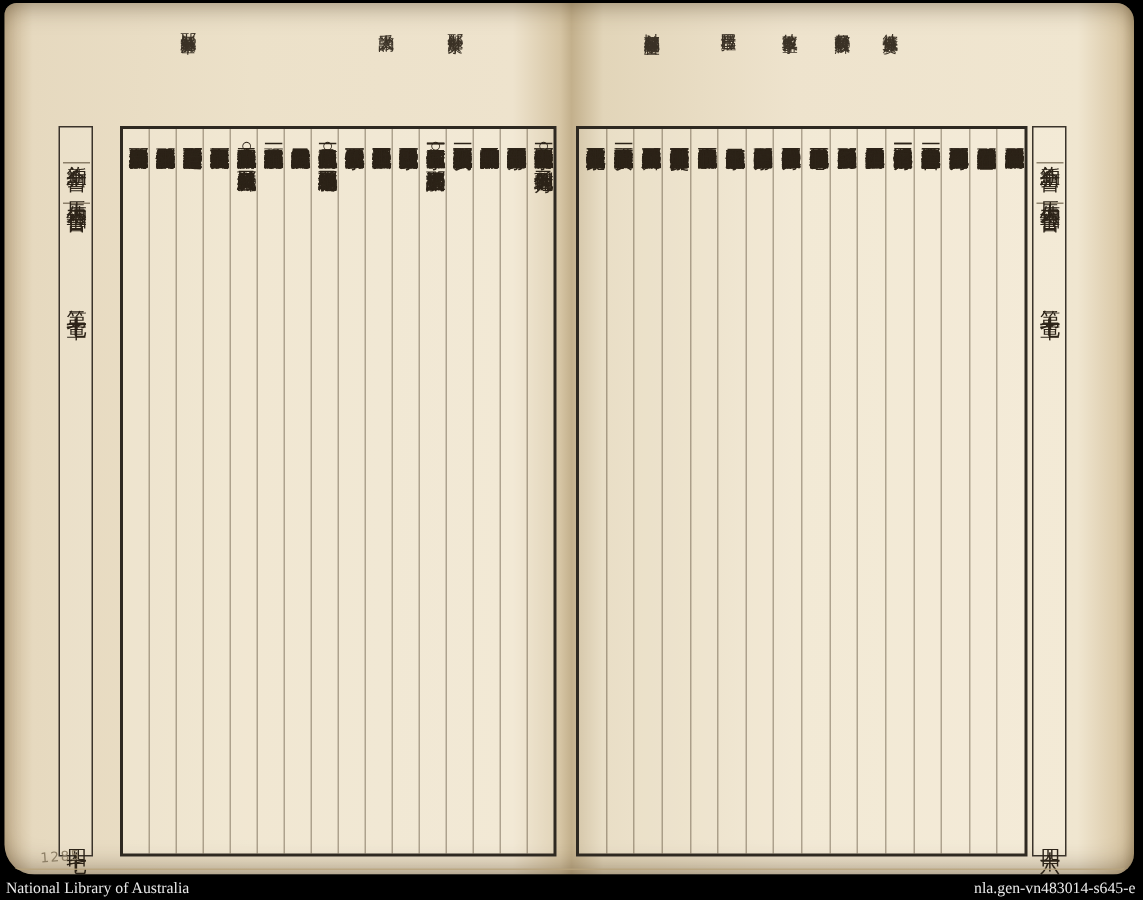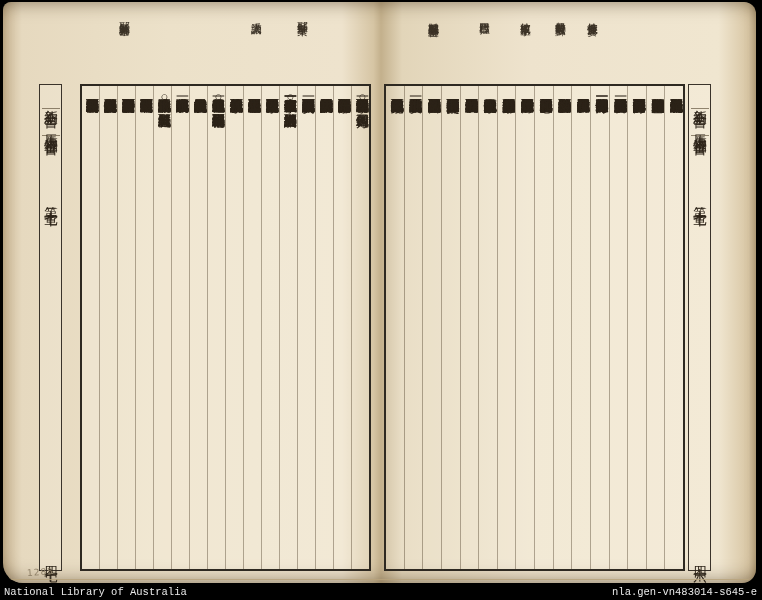--- a/index.html
+++ b/index.html
@@ -34,21 +34,21 @@
     letter-spacing:1.5px;border-bottom:1px solid rgba(62,48,26,.55);padding:2px 0 3px 0;}
   .mseg.nobord{border-bottom:none;}
   .msp1{height:12px;}.msp2{height:58px;}.mgrow{flex:1 1 auto;}
   .mseg.pageno{margin-bottom:8px;}
   
   .cap{position:absolute;top:12px;writing-mode:vertical-rl;text-orientation:upright;
     font-size:10.5px;line-height:12px;color:#3b3226;letter-spacing:0.5px;}
   
   .bottombar{position:absolute;left:0;right:0;bottom:0;height:17px;background:#000;
     display:flex;justify-content:space-between;align-items:flex-end;
-    font-family:Liberation Mono, monospace;font-size:10.5px;color:#e9e9e9;
+    font-family:Liberation Serif, serif;font-size:10.5px;color:#e9e9e9;
     padding:0 5px 2px 4px;box-sizing:border-box;}
 </style>
 </head>
 <body>
 
 <div class="stage">
   <div class="book">
 
     <div class="mcol leftpage">
       <div class="msp1"></div>

